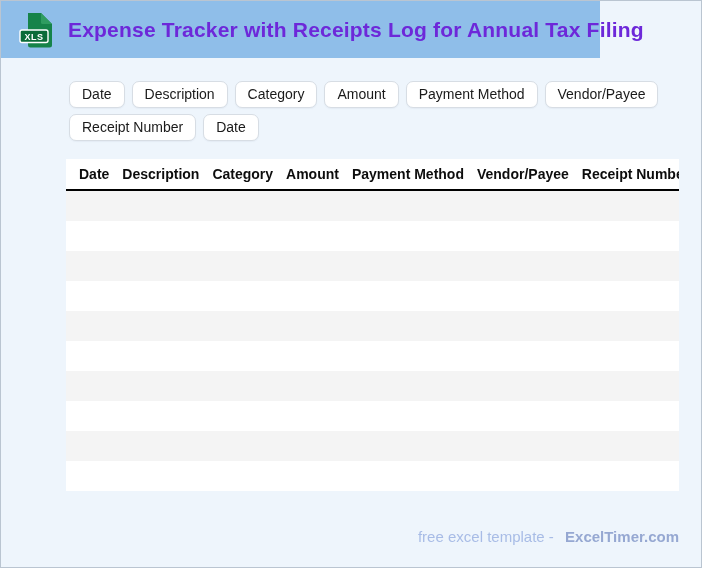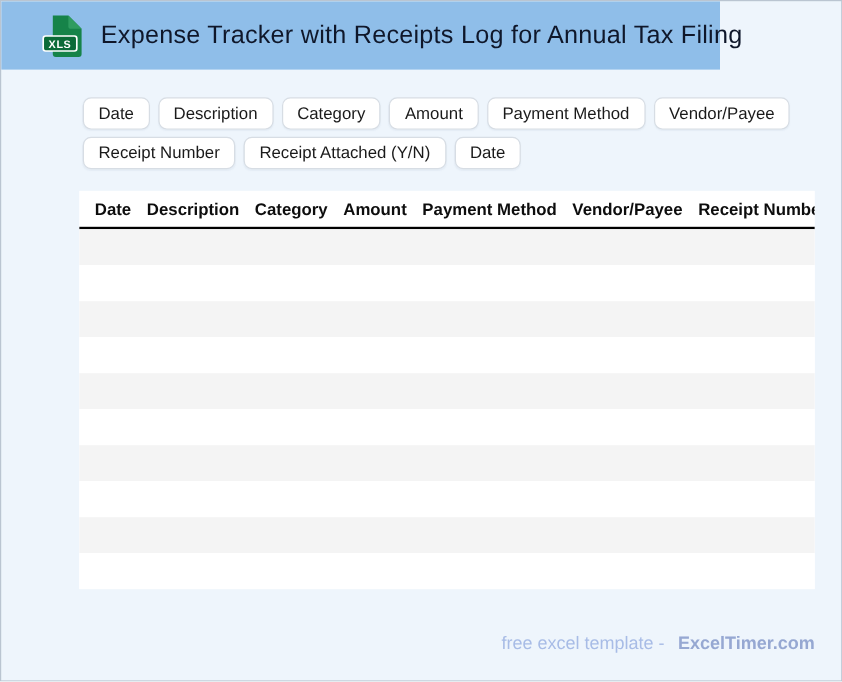--- a/index.html
+++ b/index.html
@@ -24,24 +24,24 @@
     border:1px solid #BAC5D1;
     overflow:hidden;
   }
 
   
   .titlebar {
     position:absolute; top:0; left:0;
     width:599px; height:57px;
     background:var(--header-bg);
     display:flex; align-items:center;
-    padding-left:32px; gap:11px;
+    padding-left:16px; gap:11px;
   }
   .titlebar h1 {
-    color:#0f172a; font-size:21px; font-weight:400;
+    color:#6d28d9; font-size:21px; font-weight:700;
     letter-spacing:0.2px; white-space:nowrap;
   }
   .file-icon { width:40px; height:40px; flex:0 0 auto; display:block; }
 
   
   .chips { position:absolute; top:80px; left:68px; }
   .chip-row { display:flex; gap:7px; margin-bottom:6px; }
   .chip {
     background:#fff;
     border:1px solid var(--chip-border);
@@ -98,21 +98,20 @@
     <div class="chip-row">
         <button class="chip">Date</button>
         <button class="chip">Description</button>
         <button class="chip">Category</button>
         <button class="chip">Amount</button>
         <button class="chip">Payment Method</button>
         <button class="chip">Vendor/Payee</button>
       </div>
     <div class="chip-row">
         <button class="chip">Receipt Number</button>
-        <button class="chip">Receipt Attached (Y/N)</button>
         <button class="chip">Date</button>
       </div>
   </section>
 
   <section class="table">
     <div class="thead">
         <span class="th">Date</span>
         <span class="th">Description</span>
         <span class="th">Category</span>
         <span class="th">Amount</span>

